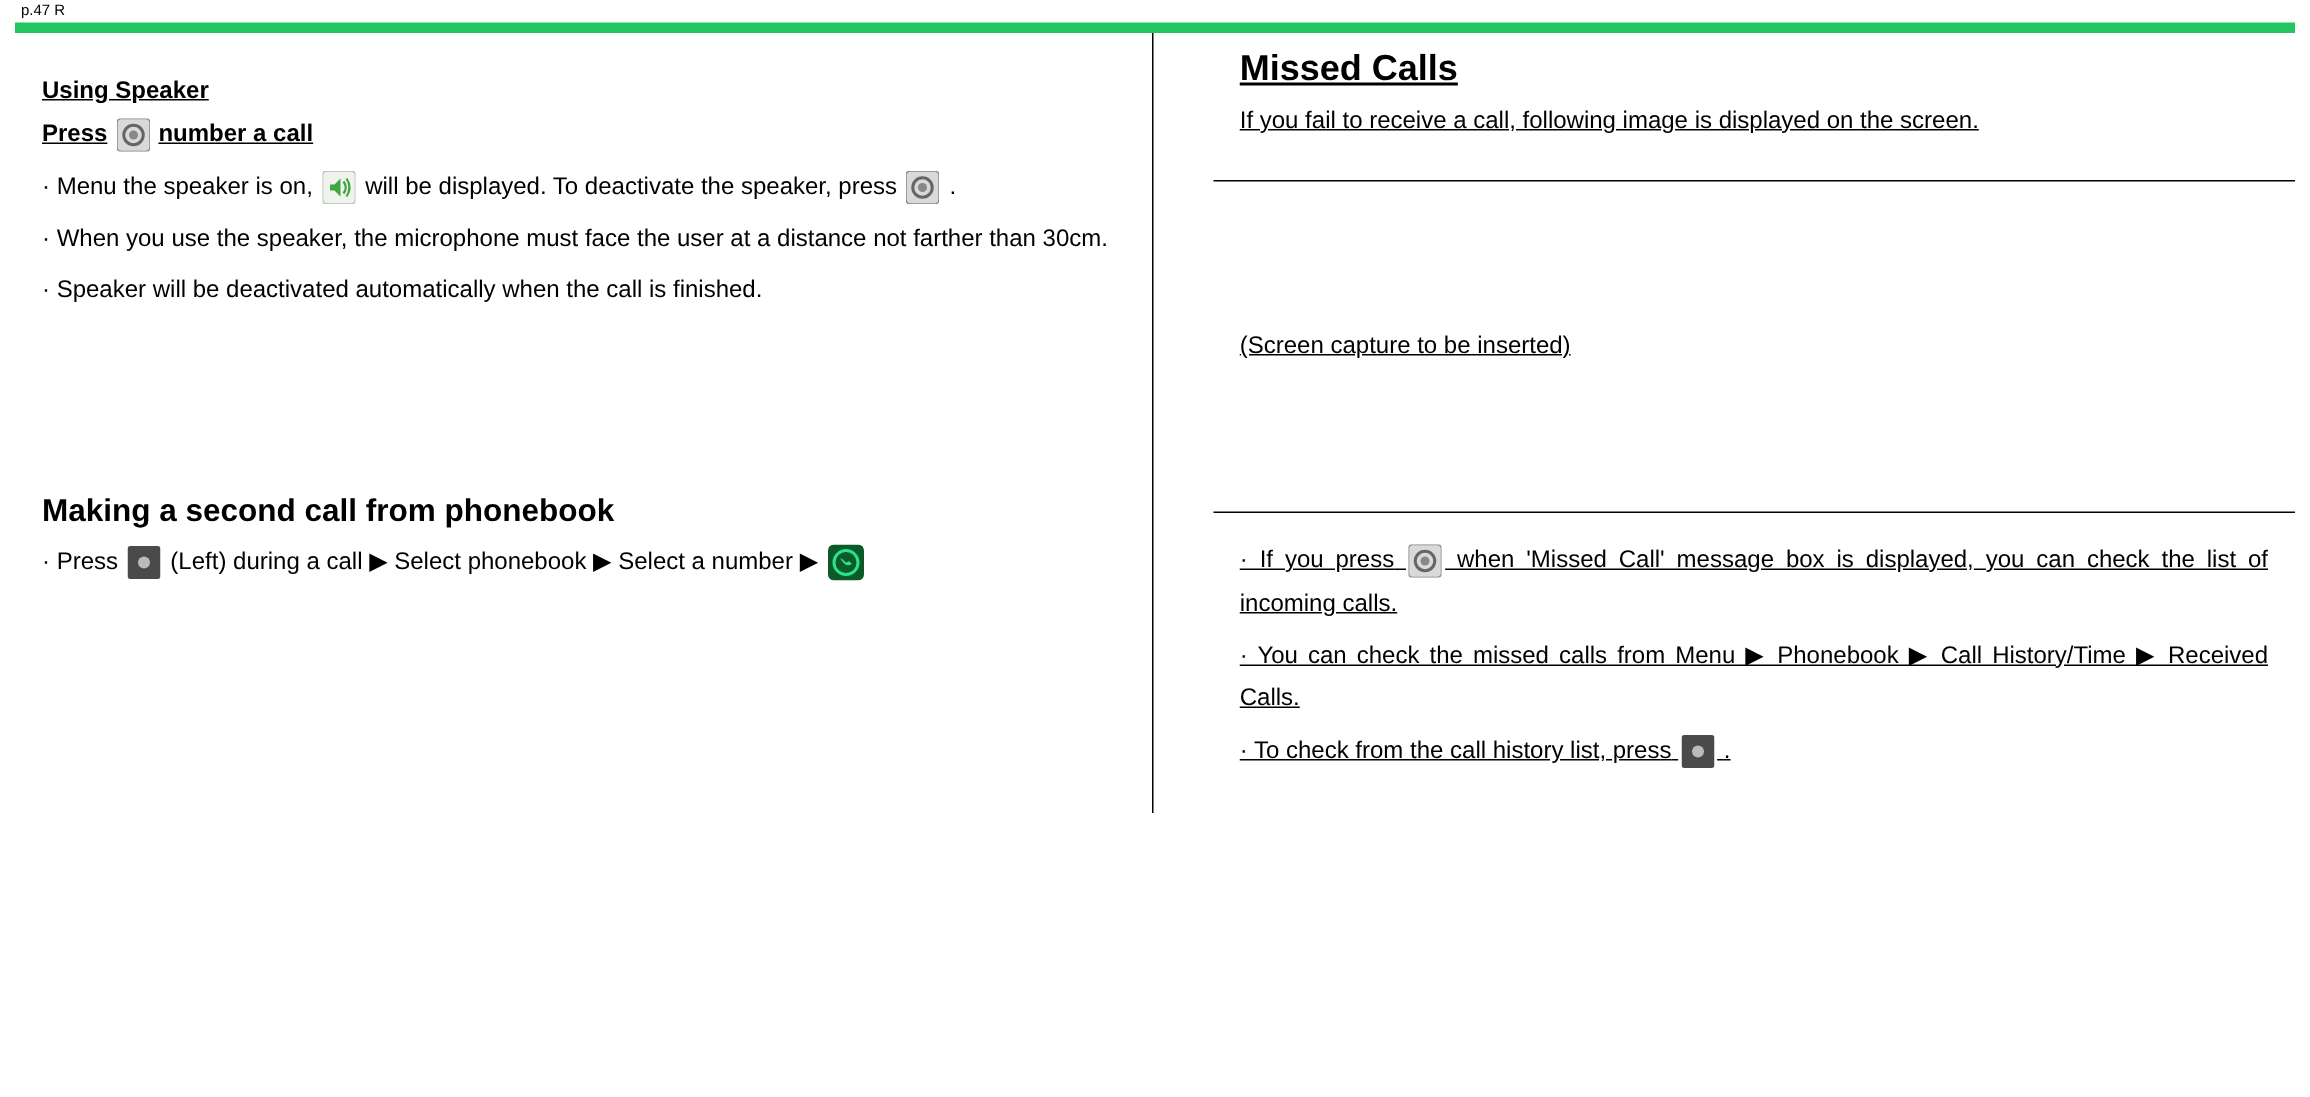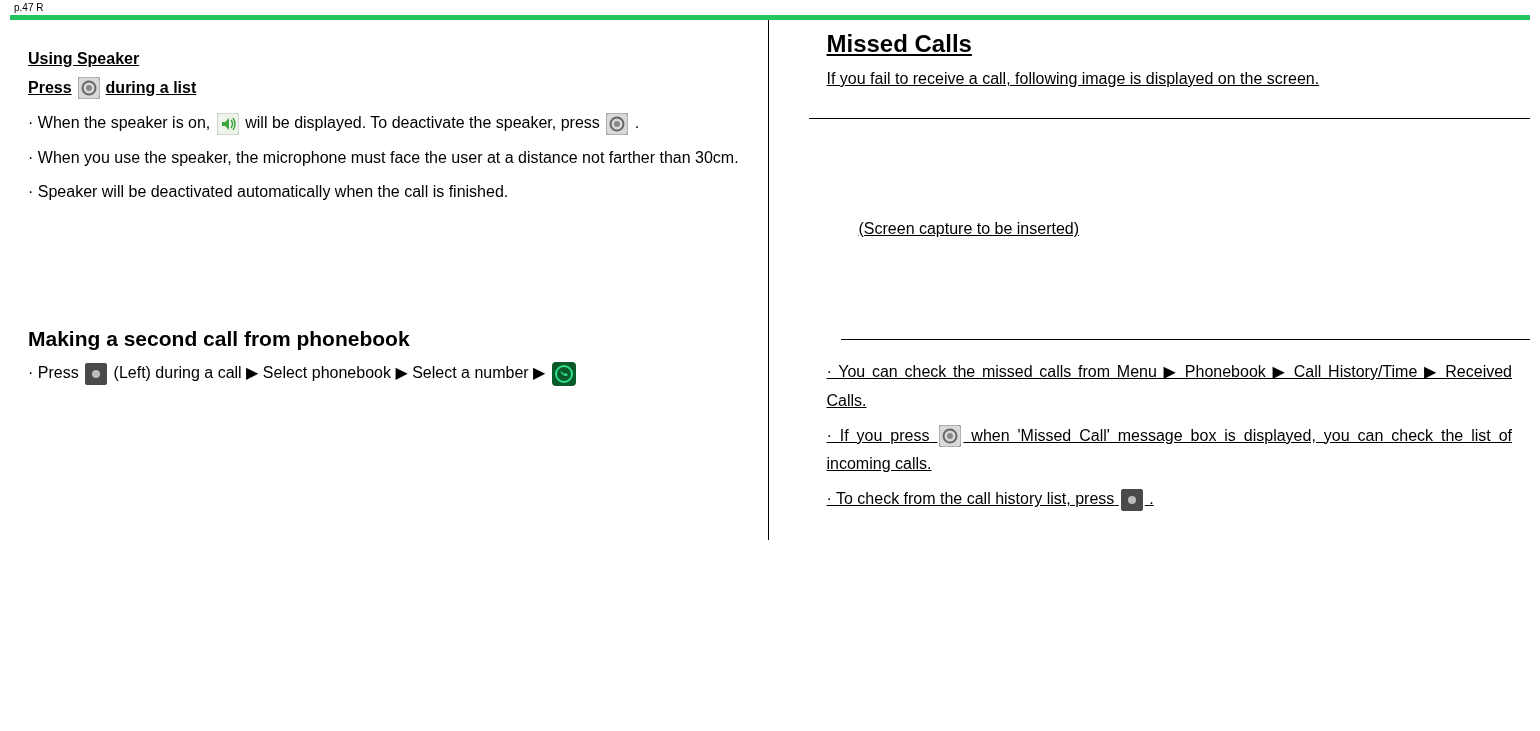--- a/index.html
+++ b/index.html
@@ -9,21 +9,21 @@
     color: #000;
     background: #fff;
     width: 1540px;
   }
   .page-label {
     padding: 2px 10px 2px 14px;
     font-size: 10px;
   }
   .wrap {
     display: flex;
-    border-top: 5px solid #22c55e;
+    border-top: 7px solid #22c55e;
     margin: 0 10px;
     gap: 40px;
   }
   .col {
     flex: 1;
     box-sizing: border-box;
   }
   .col-left {
     border-right: 1px solid #000;
     padding: 30px 18px 10px 18px;
@@ -33,21 +33,21 @@
     flex-direction: column;
   }
   .r-cell {
     padding: 10px 18px;
     text-decoration: underline;
   }
   .r-cell.border-bottom {
     border-bottom: 1px solid #000;
   }
   .r-top { padding-top: 10px; padding-bottom: 30px; }
-  .r-mid { flex: 0 0 auto; min-height: 200px; display:flex; align-items:center;margin-left:32px; }
+  .r-mid { flex: 0 0 auto; min-height: 200px; display:flex; align-items:center; }
   .r-bot { padding-top: 12px; padding-bottom: 20px; }
   h1.section {
     font-size: 24px;
     font-weight: bold;
     margin: 0 0 12px 0;
   }
   .sub-u {
     font-size: 16px;
     font-weight: bold;
     text-decoration: underline;
@@ -98,26 +98,26 @@
     <p class="body gap-top">
       <span class="sub-u" style="text-decoration:underline;">
         <span class="txt">Press</span>
         <span class="icon">
           <svg width="22" height="22" viewBox="0 0 22 22">
             <rect x="0" y="0" width="22" height="22" rx="3" fill="#d9d9d9" stroke="#888"></rect>
             <circle cx="11" cy="11" r="6.5" fill="none" stroke="#666" stroke-width="2"></circle>
             <circle cx="11" cy="11" r="3" fill="#888"></circle>
           </svg>
         </span>
-        <span class="txt">during a list</span>
+        <span class="txt">number a call</span>
       </span>
     </p>
 
     <p class="body gap-top">
-      <span class="txt">· When the speaker is on,</span>
+      <span class="txt">· Menu the speaker is on,</span>
       <span class="icon">
         <svg width="22" height="22" viewBox="0 0 22 22">
           <rect x="0" y="0" width="22" height="22" rx="3" fill="#eef3ec" stroke="#bbb"></rect>
           <path d="M5 9 L8 9 L12 5 L12 17 L8 13 L5 13 Z" fill="#3fa63f"></path>
           <path d="M14 7 Q17 11 14 15" fill="none" stroke="#3fa63f" stroke-width="1.5"></path>
           <path d="M16 5 Q20 11 16 17" fill="none" stroke="#3fa63f" stroke-width="1.5"></path>
         </svg>
       </span>
       <span class="txt">will be displayed. To deactivate the speaker, press</span>
       <span class="icon">
@@ -159,35 +159,35 @@
     <div class="r-cell r-top border-bottom">
       <h1 class="section">Missed Calls</h1>
       <p class="intro">If you fail to receive a call, following image is displayed on the screen.</p>
     </div>
 
     <div class="r-cell r-mid border-bottom">
       <span class="placeholder">(Screen capture to be inserted)</span>
     </div>
 
     <div class="r-cell r-bot">
-
-      <p class="body">· You can check the missed calls from Menu ▶ Phonebook ▶ Call History/Time ▶ Received Calls.</p>
 
       <p class="body">
         <span class="txt">· If you press</span>
         <span class="icon">
           <svg width="22" height="22" viewBox="0 0 22 22">
             <rect x="0" y="0" width="22" height="22" rx="3" fill="#d9d9d9" stroke="#888"></rect>
             <circle cx="11" cy="11" r="6.5" fill="none" stroke="#666" stroke-width="2"></circle>
             <circle cx="11" cy="11" r="3" fill="#888"></circle>
           </svg>
         </span>
         <span class="txt">when 'Missed Call' message box is displayed, you can check the list of incoming calls.</span>
       </p>
 
+      <p class="body">· You can check the missed calls from Menu ▶ Phonebook ▶ Call History/Time ▶ Received Calls.</p>
+
       <p class="body">
         <span class="txt">· To check from the call history list, press</span>
         <span class="icon">
           <svg width="22" height="22" viewBox="0 0 22 22">
             <rect x="0" y="0" width="22" height="22" rx="2" fill="#4a4a4a"></rect>
             <circle cx="11" cy="11" r="4" fill="#bbb"></circle>
           </svg>
         </span>
         <span class="txt">.</span>
       </p>

